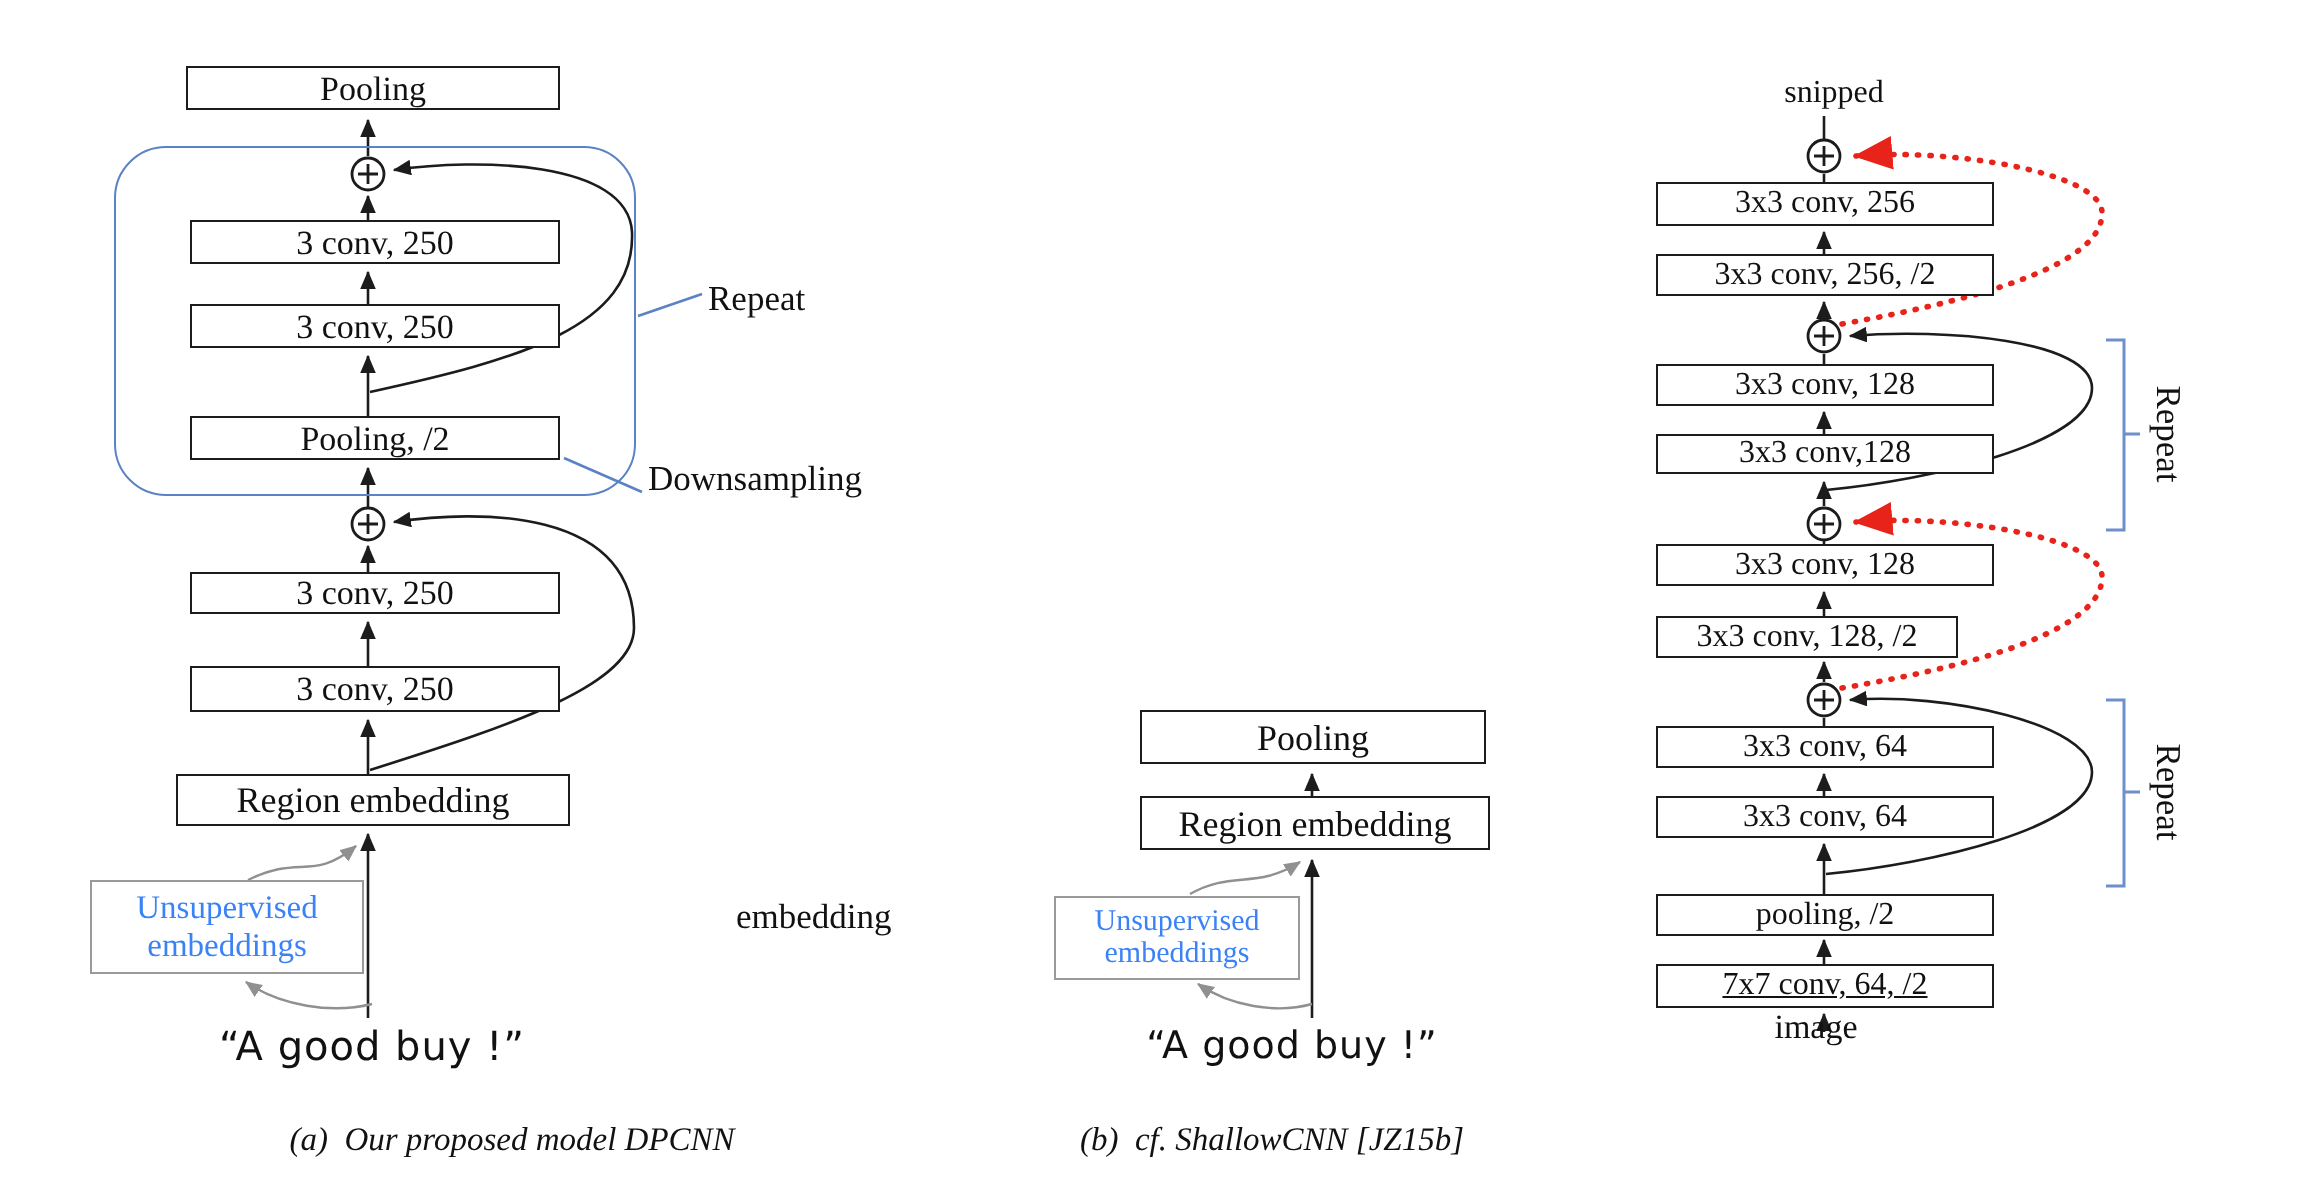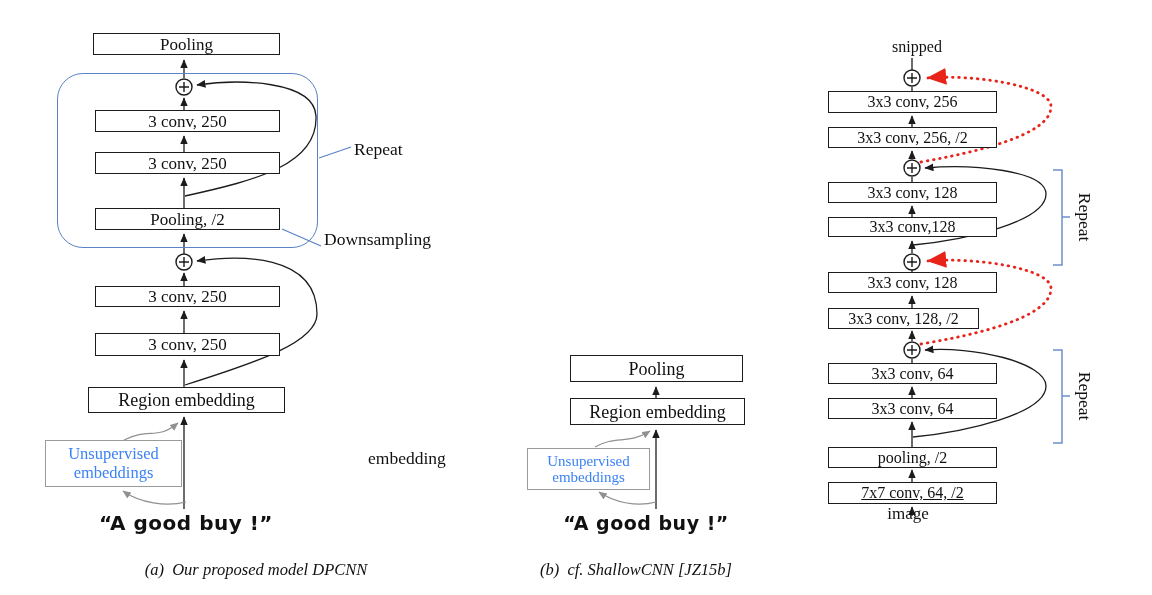--- a/index.html
+++ b/index.html
@@ -10,21 +10,21 @@
        align-items:center;justify-content:center;font-size:17px;line-height:1;box-sizing:border-box;}
   .box-b{font-size:18px;}
   .box-c{font-size:16px;}
   .blue-rect{position:absolute;left:57px;top:73px;width:261px;height:175px;
              border:1.6px solid #5b82c4;border-radius:26px;box-sizing:border-box;}
   .gray-box{position:absolute;border:1.3px solid #9a9a9a;background:#fff;color:#3b82f6;
             display:flex;flex-direction:column;align-items:center;justify-content:center;
             line-height:1.1;box-sizing:border-box;}
   .label{position:absolute;font-size:17.5px;white-space:nowrap;}
   .caption{position:absolute;font-size:16.5px;white-space:pre;text-align:center;font-style:italic;}
-  .quote{position:absolute;font-size:20px;font-weight:700;text-align:center;
+  .quote{position:absolute;font-size:20px;font-weight:400;text-align:center;
          font-family:"DejaVu Sans",sans-serif;letter-spacing:0.5px;white-space:nowrap;}
   .formula{position:absolute;left:305px;top:287px;width:185px;text-align:center;
            font-size:17.5px;line-height:1.35;}
   .repeat-rot{position:absolute;font-size:17.5px;white-space:nowrap;
               transform:translate(-50%,-50%) rotate(90deg);}
   .small-top-label{position:absolute;font-size:16px;text-align:center;}
 </style>
 </head>
 <body>
 

